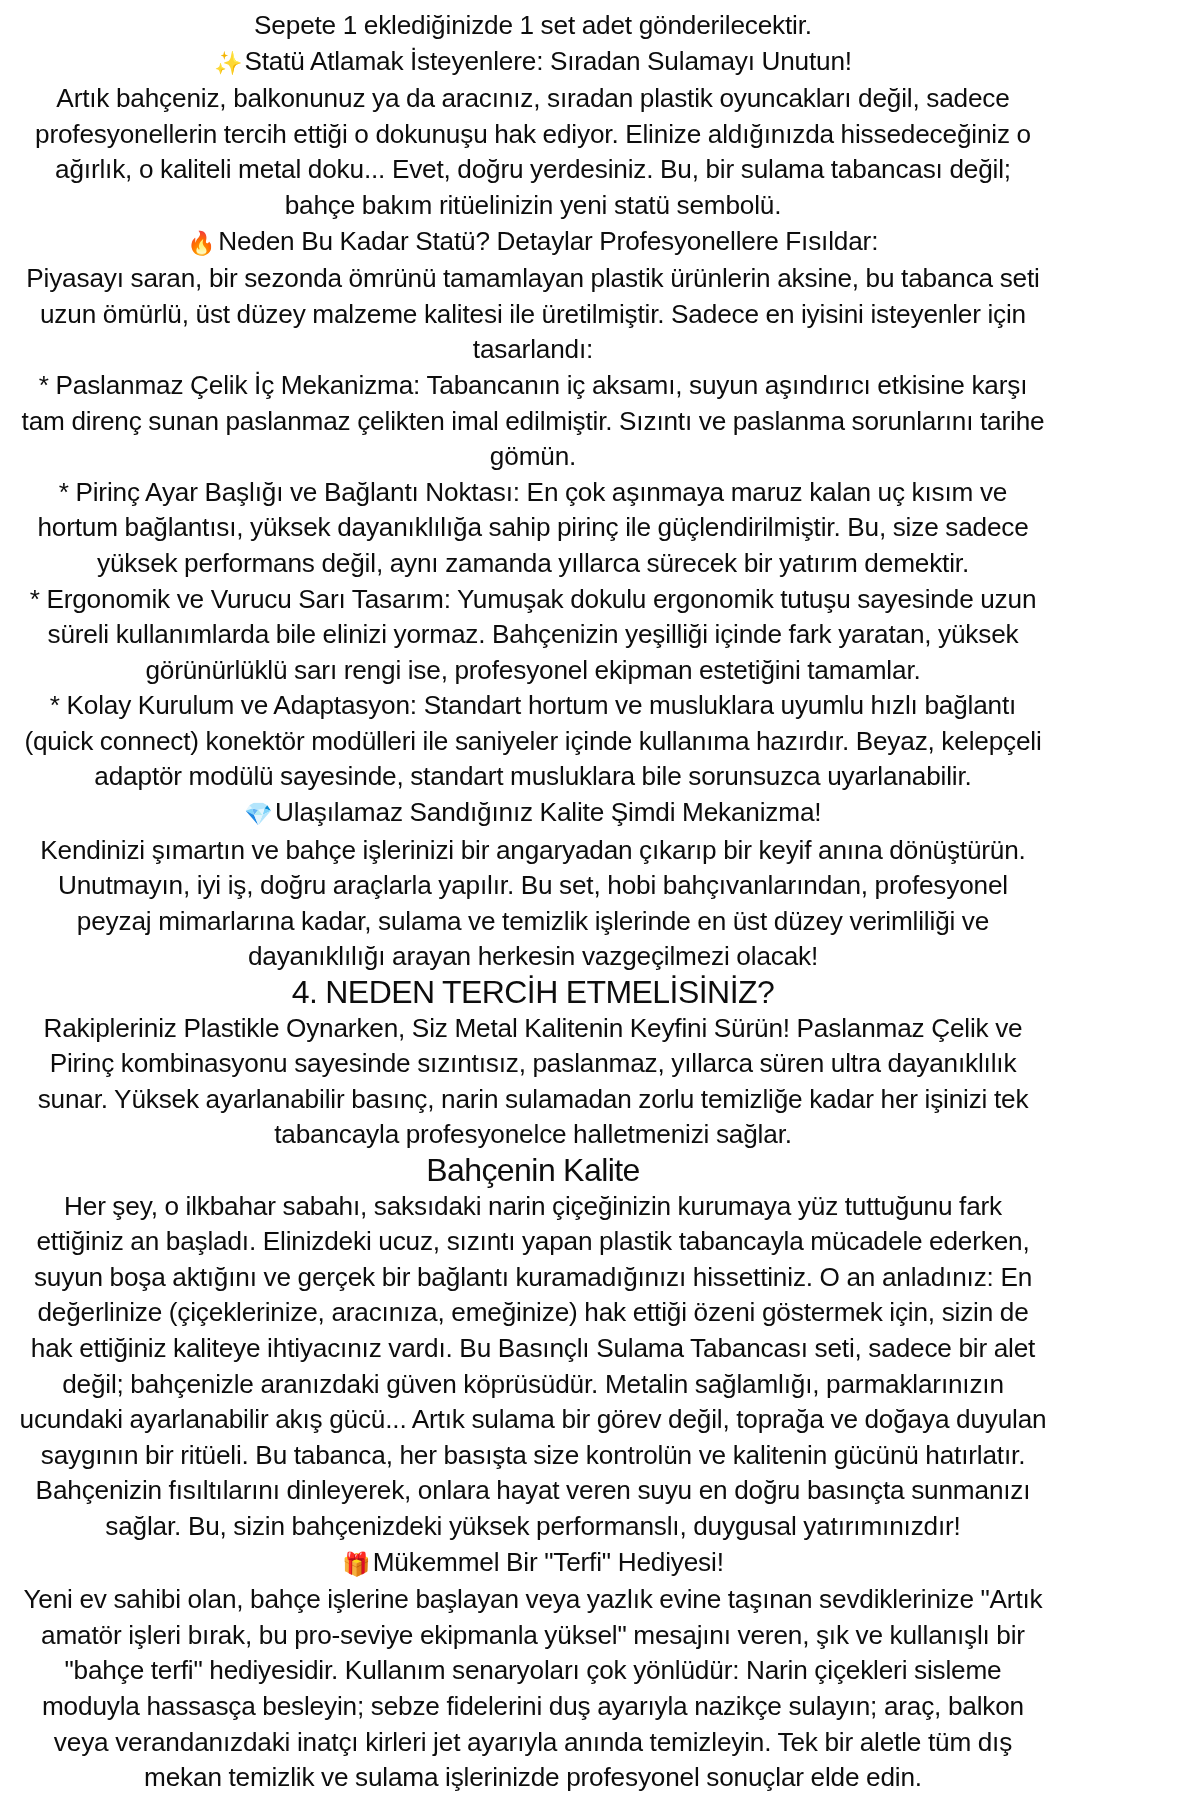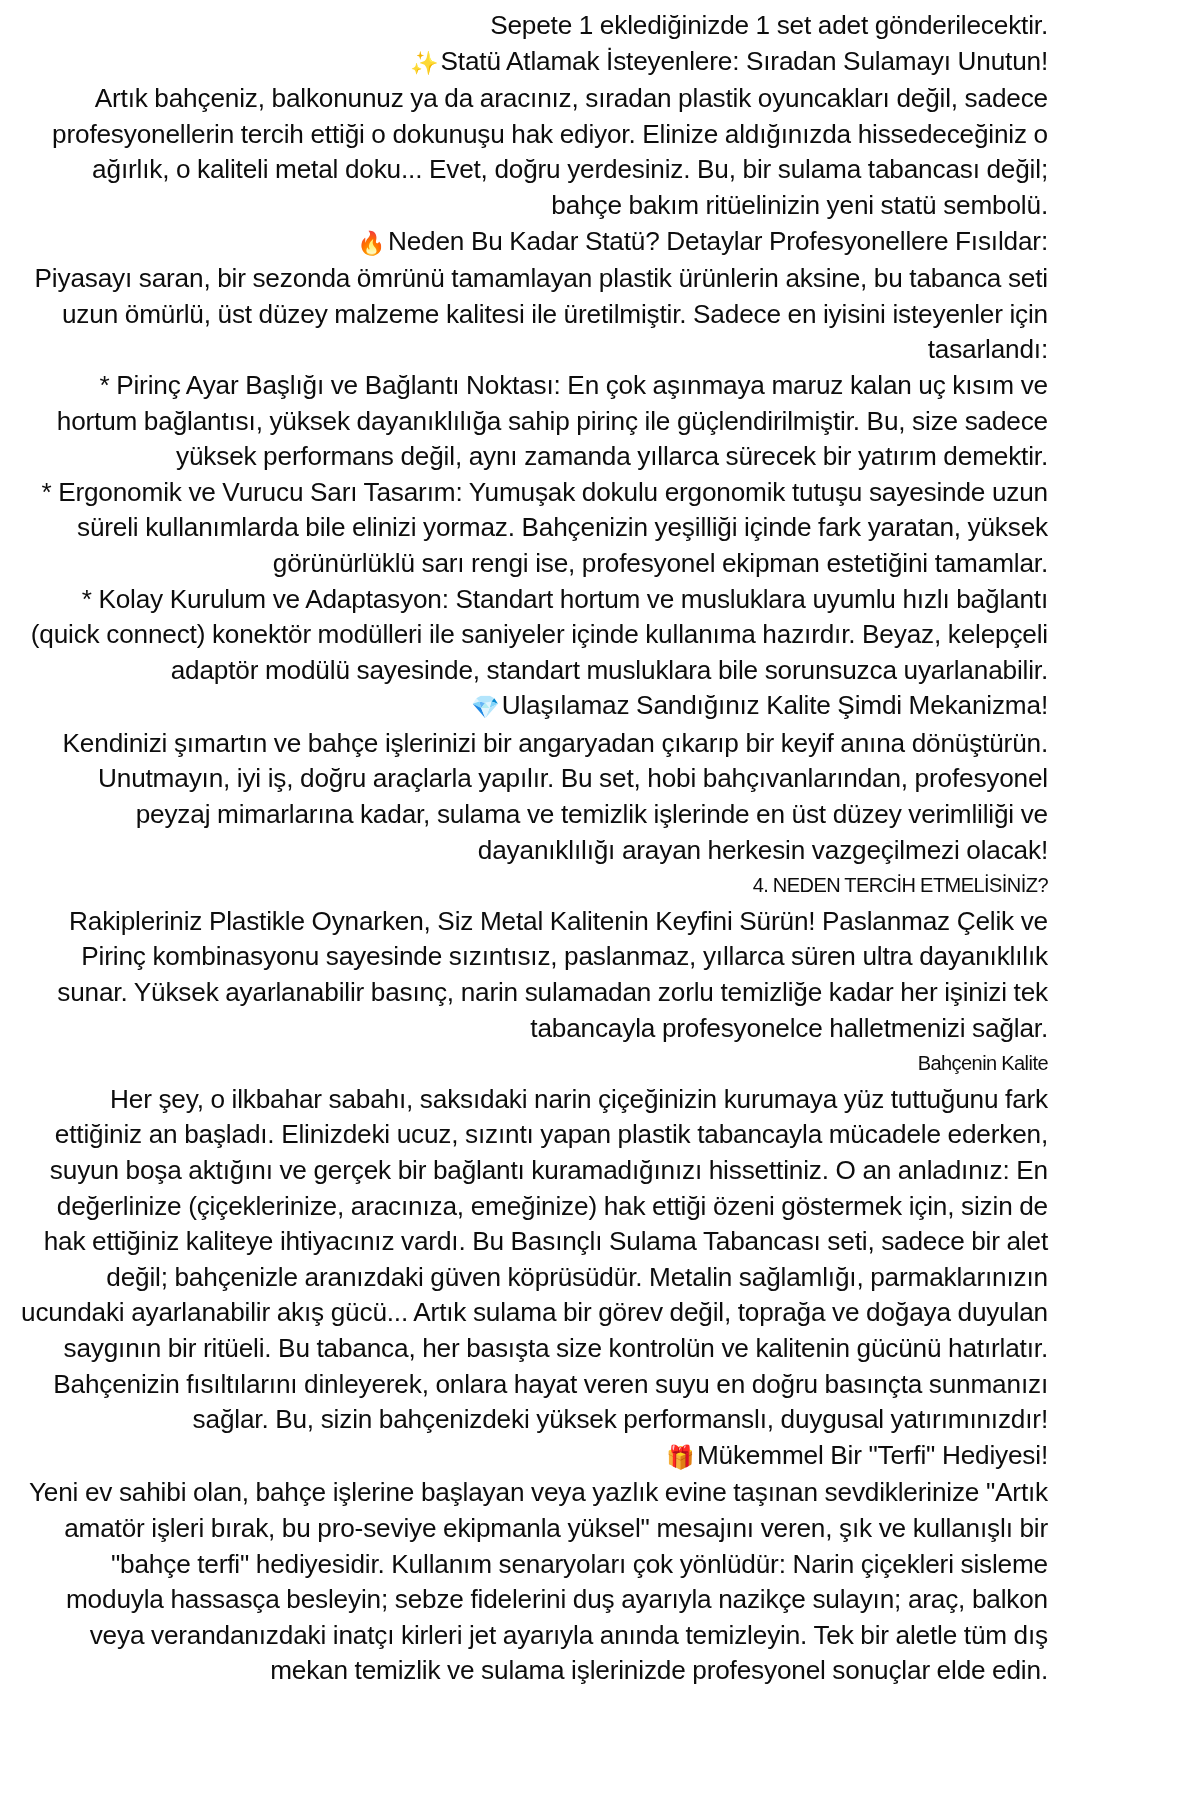--- a/index.html
+++ b/index.html
@@ -20,29 +20,29 @@
     width: 1200px;
     padding: 8px 18px 0 18px;
   }
   .para {
     margin: 0;
     font-size: 26.2px;
     line-height: 35.6px;
     letter-spacing: -0.18px;
     word-spacing: -0.4px;
     color: #0d0d0d;
-    text-align: right;
+    text-align: center;
     white-space: pre-wrap;
     overflow-wrap: break-word;
     max-width: 1030px;
   }
   .para.condensed {
     font-stretch: condensed;
     letter-spacing: -0.55px;
-    font-size: 20px;
+    font-size: 32px;
   }
   .emoji {
     font-family: "DejaVu Sans", sans-serif;
     font-size: 23px;
     line-height: 35.6px;
     display: inline-block;
     vertical-align: -1px;
     margin-right: 2px;
   }
   .emoji.sparkle { color: #f2b233; }
@@ -52,20 +52,21 @@
 </style>
 </head>
 <body style="background: rgb(255, 255, 255); color: rgb(13, 13, 13);">
 
 <div id="doc">
     <p class="para"><span>Sepete 1 eklediğinizde 1 set adet gönderilecektir.</span></p>
     <p class="para"><span class="emoji sparkle" style="color: rgb(242, 178, 51);">✨</span><span>Statü Atlamak İsteyenlere: Sıradan Sulamayı Unutun!</span></p>
     <p class="para"><span>Artık bahçeniz, balkonunuz ya da aracınız, sıradan plastik oyuncakları değil, sadece profesyonellerin tercih ettiği o dokunuşu hak ediyor. Elinize aldığınızda hissedeceğiniz o ağırlık, o kaliteli metal doku... Evet, doğru yerdesiniz. Bu, bir sulama tabancası değil; bahçe bakım ritüelinizin yeni statü sembolü.</span></p>
     <p class="para"><span class="emoji fire" style="color: rgb(239, 139, 44);">🔥</span><span>Neden Bu Kadar Statü? Detaylar Profesyonellere Fısıldar:</span></p>
     <p class="para"><span>Piyasayı saran, bir sezonda ömrünü tamamlayan plastik ürünlerin aksine, bu tabanca seti uzun ömürlü, üst düzey malzeme kalitesi ile üretilmiştir. Sadece en iyisini isteyenler için tasarlandı:</span></p>
+    <p class="para"><span>* Paslanmaz Çelik İç Mekanizma: Tabancanın iç aksamı, suyun aşındırıcı etkisine karşı tam direnç sunan paslanmaz çelikten imal edilmiştir. Sızıntı ve paslanma sorunlarını tarihe gömün.</span></p>
     <p class="para"><span>* Pirinç Ayar Başlığı ve Bağlantı Noktası: En çok aşınmaya maruz kalan uç kısım ve hortum bağlantısı, yüksek dayanıklılığa sahip pirinç ile güçlendirilmiştir. Bu, size sadece yüksek performans değil, aynı zamanda yıllarca sürecek bir yatırım demektir.</span></p>
     <p class="para"><span>* Ergonomik ve Vurucu Sarı Tasarım: Yumuşak dokulu ergonomik tutuşu sayesinde uzun süreli kullanımlarda bile elinizi yormaz. Bahçenizin yeşilliği içinde fark yaratan, yüksek görünürlüklü sarı rengi ise, profesyonel ekipman estetiğini tamamlar.</span></p>
     <p class="para"><span>* Kolay Kurulum ve Adaptasyon: Standart hortum ve musluklara uyumlu hızlı bağlantı (quick connect) konektör modülleri ile saniyeler içinde kullanıma hazırdır. Beyaz, kelepçeli adaptör modülü sayesinde, standart musluklara bile sorunsuzca uyarlanabilir.</span></p>
     <p class="para"><span class="emoji gem" style="color: rgb(90, 185, 239);">💎</span><span>Ulaşılamaz Sandığınız Kalite Şimdi Mekanizma!</span></p>
     <p class="para"><span>Kendinizi şımartın ve bahçe işlerinizi bir angaryadan çıkarıp bir keyif anına dönüştürün. Unutmayın, iyi iş, doğru araçlarla yapılır. Bu set, hobi bahçıvanlarından, profesyonel peyzaj mimarlarına kadar, sulama ve temizlik işlerinde en üst düzey verimliliği ve dayanıklılığı arayan herkesin vazgeçilmezi olacak!</span></p>
     <p class="para condensed"><span>4. NEDEN TERCİH ETMELİSİNİZ?</span></p>
     <p class="para"><span>Rakipleriniz Plastikle Oynarken, Siz Metal Kalitenin Keyfini Sürün! Paslanmaz Çelik ve Pirinç kombinasyonu sayesinde sızıntısız, paslanmaz, yıllarca süren ultra dayanıklılık sunar. Yüksek ayarlanabilir basınç, narin sulamadan zorlu temizliğe kadar her işinizi tek tabancayla profesyonelce halletmenizi sağlar.</span></p>
     <p class="para condensed"><span>Bahçenin Kalite</span></p>
     <p class="para"><span>Her şey, o ilkbahar sabahı, saksıdaki narin çiçeğinizin kurumaya yüz tuttuğunu fark ettiğiniz an başladı. Elinizdeki ucuz, sızıntı yapan plastik tabancayla mücadele ederken, suyun boşa aktığını ve gerçek bir bağlantı kuramadığınızı hissettiniz. O an anladınız: En değerlinize (çiçeklerinize, aracınıza, emeğinize) hak ettiği özeni göstermek için, sizin de hak ettiğiniz kaliteye ihtiyacınız vardı. Bu Basınçlı Sulama Tabancası seti, sadece bir alet değil; bahçenizle aranızdaki güven köprüsüdür. Metalin sağlamlığı, parmaklarınızın ucundaki ayarlanabilir akış gücü... Artık sulama bir görev değil, toprağa ve doğaya duyulan saygının bir ritüeli. Bu tabanca, her basışta size kontrolün ve kalitenin gücünü hatırlatır. Bahçenizin fısıltılarını dinleyerek, onlara hayat veren suyu en doğru basınçta sunmanızı sağlar. Bu, sizin bahçenizdeki yüksek performanslı, duygusal yatırımınızdır!</span></p>
     <p class="para"><span class="emoji gift" style="color: rgb(228, 86, 74);">🎁</span><span>Mükemmel Bir "Terfi" Hediyesi!</span></p>

